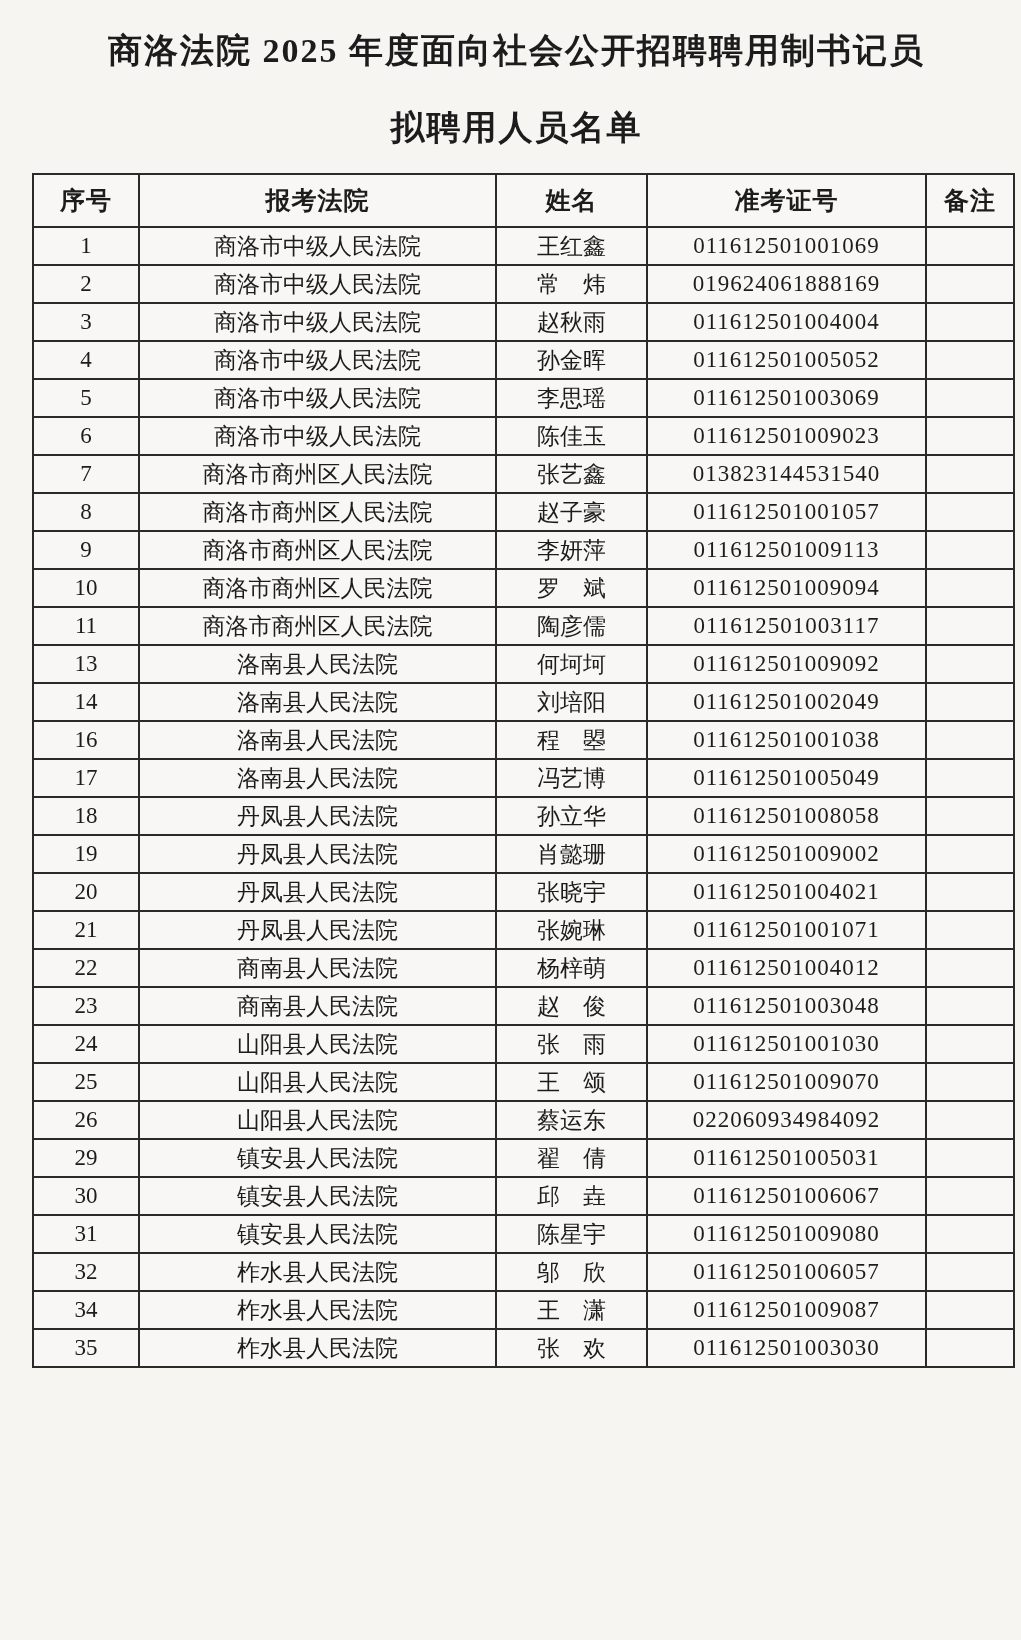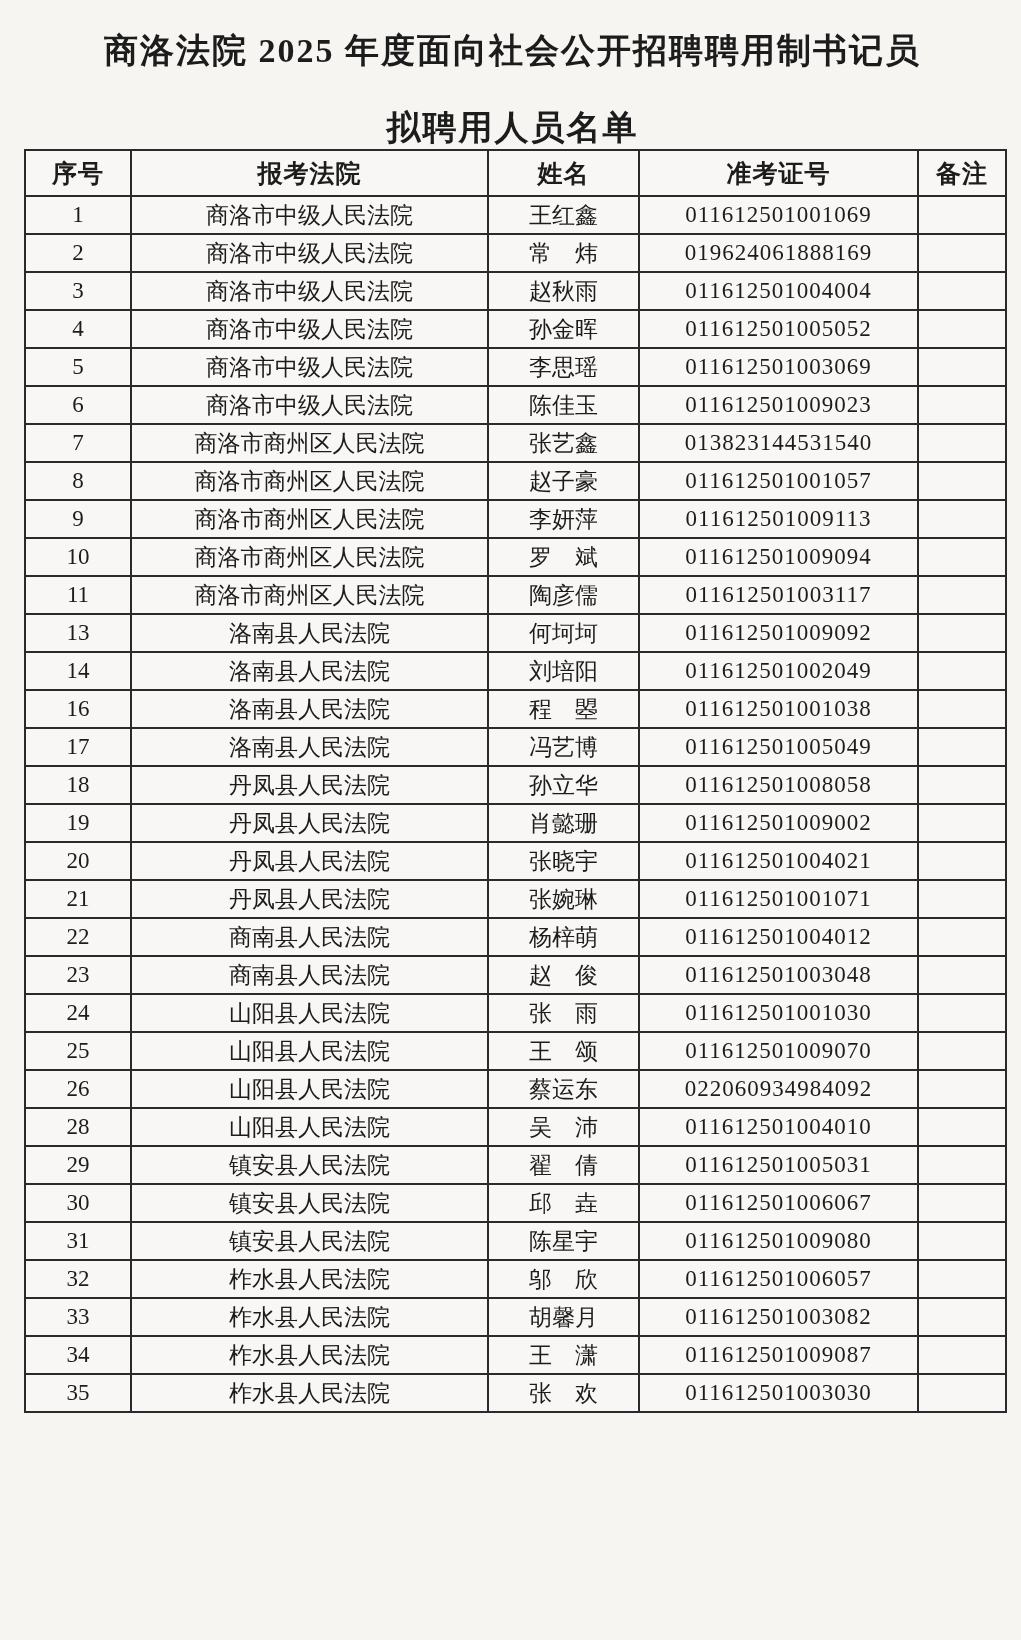--- a/index.html
+++ b/index.html
@@ -8,50 +8,50 @@
     padding: 0;
     background: #f6f5f2;
     font-family: "Liberation Serif", "DejaVu Serif", serif;
     color: #1c1c1c;
   }
   .page {
     width: 1021px;
     height: 1640px;
     margin: 0 auto;
     background: #f6f5f2;
-    padding: 14px 20px 0 24px;
+    padding: 14px 20px 0 32px;
     overflow: hidden;
   }
   .title {
     text-align: center;
     font-weight: bold;
     font-size: 34px;
     letter-spacing: 2px;
     line-height: 1.25;
     margin: 0;
   }
   .title-line1 { margin-top: 16px; }
-  .title-line2 { margin-top: 34px; }
+  .title-line2 { margin-top: 34px; margin-bottom: 24px; }
   table.roster {
     width: 981px;
     border-collapse: collapse;
     table-layout: fixed;
     background: #f8f7f5;
   }
   table.roster th,
   table.roster td {
     border: 2px solid #2a2a2a;
     text-align: center;
     vertical-align: middle;
     padding: 0 2px;
     overflow: hidden;
     white-space: nowrap;
   }
   table.roster th {
-    height: 46px;
+    height: 53px;
     font-size: 25px;
     font-weight: bold;
     letter-spacing: 1px;
   }
   table.roster td {
     height: 38px;
     font-size: 23px;
   }
   td.cell-no   { font-size: 23px; }
   td.cell-exam { font-size: 24px; letter-spacing: 1px; }
@@ -243,27 +243,20 @@
           <td class="cell-remark"></td>
         </tr>
         <tr>
           <td class="cell-no">26</td>
           <td class="cell-court">山阳县人民法院</td>
           <td class="cell-name">蔡运东</td>
           <td class="cell-exam">022060934984092</td>
           <td class="cell-remark"></td>
         </tr>
         <tr>
-          <td class="cell-no">28</td>
-          <td class="cell-court">山阳县人民法院</td>
-          <td class="cell-name">吴　沛</td>
-          <td class="cell-exam">011612501004010</td>
-          <td class="cell-remark"></td>
-        </tr>
-        <tr>
           <td class="cell-no">29</td>
           <td class="cell-court">镇安县人民法院</td>
           <td class="cell-name">翟　倩</td>
           <td class="cell-exam">011612501005031</td>
           <td class="cell-remark"></td>
         </tr>
         <tr>
           <td class="cell-no">30</td>
           <td class="cell-court">镇安县人民法院</td>
           <td class="cell-name">邱　垚</td>
@@ -275,27 +268,20 @@
           <td class="cell-court">镇安县人民法院</td>
           <td class="cell-name">陈星宇</td>
           <td class="cell-exam">011612501009080</td>
           <td class="cell-remark"></td>
         </tr>
         <tr>
           <td class="cell-no">32</td>
           <td class="cell-court">柞水县人民法院</td>
           <td class="cell-name">邬　欣</td>
           <td class="cell-exam">011612501006057</td>
-          <td class="cell-remark"></td>
-        </tr>
-        <tr>
-          <td class="cell-no">33</td>
-          <td class="cell-court">柞水县人民法院</td>
-          <td class="cell-name">胡馨月</td>
-          <td class="cell-exam">011612501003082</td>
           <td class="cell-remark"></td>
         </tr>
         <tr>
           <td class="cell-no">34</td>
           <td class="cell-court">柞水县人民法院</td>
           <td class="cell-name">王　潇</td>
           <td class="cell-exam">011612501009087</td>
           <td class="cell-remark"></td>
         </tr>
         <tr>

